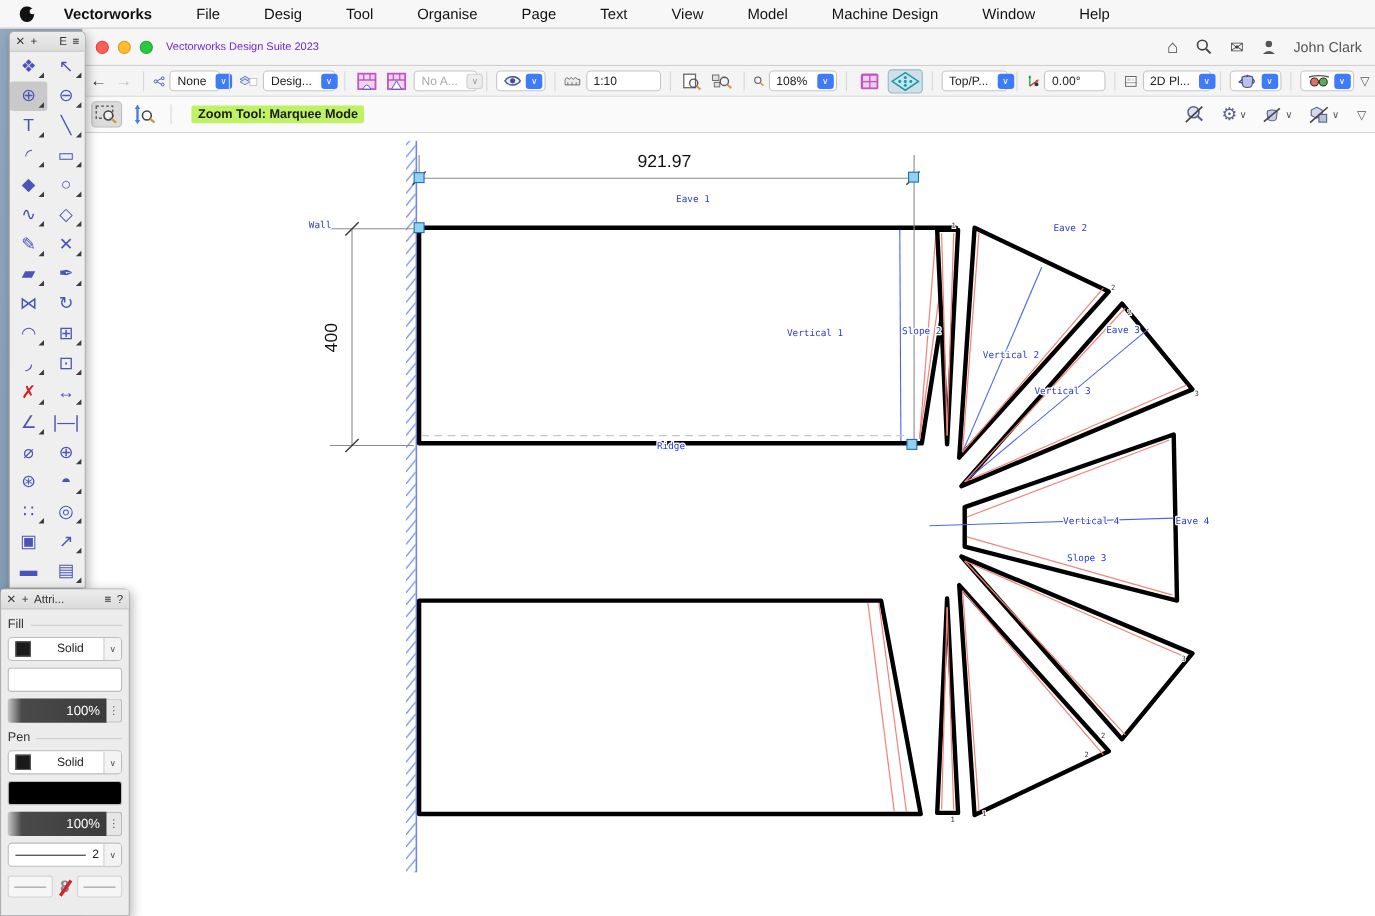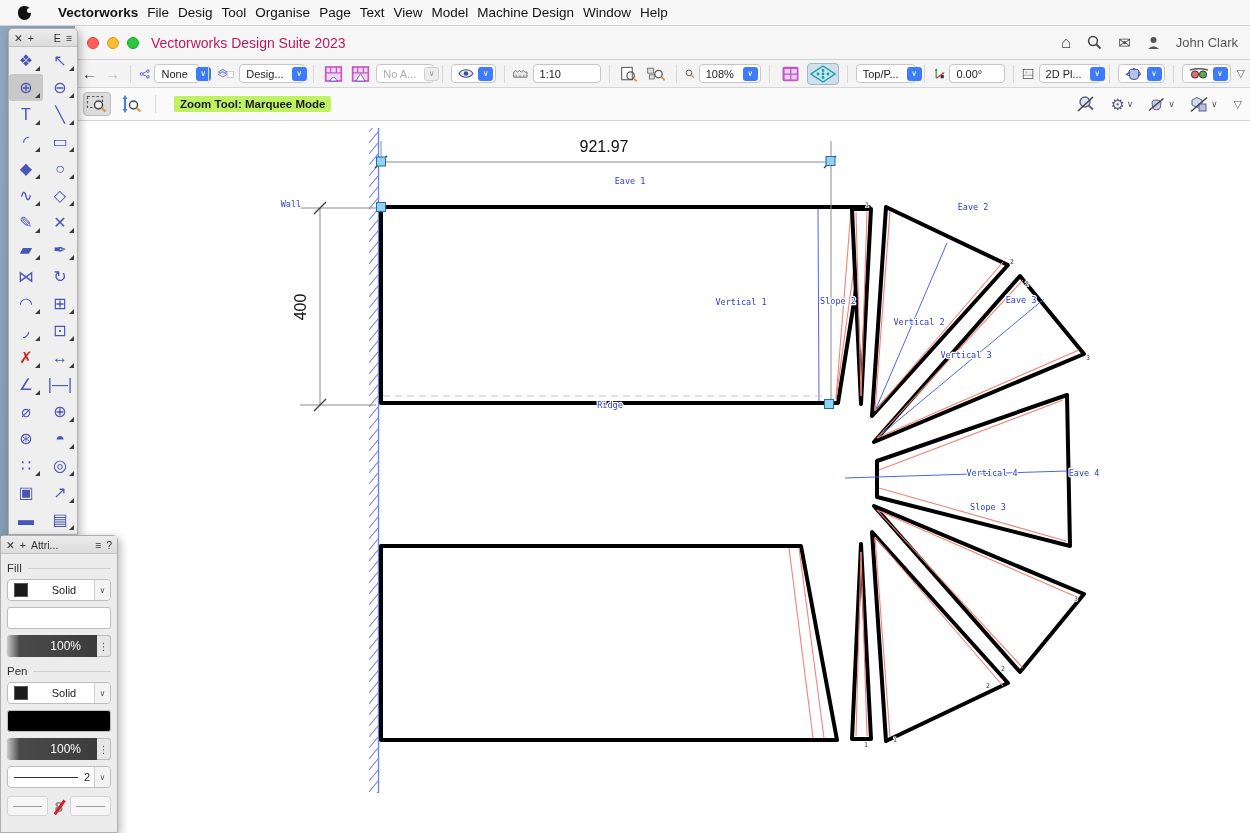--- a/index.html
+++ b/index.html
@@ -22,21 +22,21 @@
   
   .window { position:absolute; left:75px; top:26px; width:1175px; height:807px;
     background:#fff; z-index:1; }
   .titlebar { height:34px; background:#f6f6f6; border-bottom:1px solid #cfcfcf;
     display:flex; align-items:center; padding:0 12px; position:relative; }
   .lights { display:flex; gap:8px; margin-right:12px; }
   .light { width:12px; height:12px; border-radius:50%; }
   .light.red { background:#ff5f57; border:1px solid #e0443e; }
   .light.yellow { background:#febc2e; border:1px solid #d89e24; }
   .light.green { background:#28c840; border:1px solid #1fa32f; }
-  .app-title { color:#be185d; font-size:14px; }
+  .app-title { color:#6d28d9; font-size:10px; }
   .doc-title { position:absolute; left:0; right:0; text-align:center;
     font-weight:700; font-size:13px; color:#222; pointer-events:none; }
   .tb-right { margin-left:auto; display:flex; align-items:center; gap:16px;
     font-size:14px; color:#444; z-index:2; }
   .tb-right .uname { font-size:13px; color:#555; }
 
   
   .toolbar { height:28px; background:#f4f4f4; border-bottom:1px solid #d6d6d6;
     display:flex; align-items:center; padding:0 5px; gap:4px; font-size:11px; }
   .sep { width:1px; height:18px; background:#d8d8d8; margin:0 4px; flex:none; }
@@ -118,21 +118,21 @@
   .drop .dchev { width:16px; align-self:stretch; border-left:1px solid #cfcfcf;
     background:#f3f3f3; display:flex; align-items:center; justify-content:center;
     font-size:8px; color:#555; }
   .colorbar { height:22px; border:1px solid #bdbdbd; border-radius:3px;
     background:#fff; margin-bottom:6px; }
   .colorbar.black { background:#000; }
   .opacity-row { display:flex; height:22px; margin-bottom:6px; }
   .opacity-bar { flex:1; border-radius:3px 0 0 3px;
     background:linear-gradient(90deg,#c9c9c9,#4a4a4a 14%,#3c3c3c);
     color:#fff; font-size:12px; display:flex; align-items:center;
-    justify-content:flex-end; padding-right:16px; }
+    justify-content:flex-end; padding-right:6px; }
   .opacity-grip { width:14px; background:#e6e6e6; border:1px solid #bdbdbd;
     border-left:none; border-radius:0 3px 3px 0; display:flex; align-items:center;
     justify-content:center; color:#555; font-size:10px; }
   .lw-row { display:flex; align-items:center; height:22px; background:#fff;
     border:1px solid #bdbdbd; border-radius:4px; overflow:hidden; margin-bottom:8px; }
   .lw-line { flex:1; height:1px; background:#333; margin:0 6px; }
   .lw-val { padding-right:4px; }
   .lw-chev { width:16px; align-self:stretch; border-left:1px solid #cfcfcf;
     background:#f3f3f3; display:flex; align-items:center; justify-content:center;
     font-size:8px; color:#555; }
@@ -145,21 +145,21 @@
   .marker-none::after { content:""; position:absolute; left:-1px; top:8px; width:17px;
     height:2.5px; background:#d3232a; transform:rotate(-55deg); }
 
   svg.ic { display:block; }
 </style>
 </head>
 <body>
 
 <div class="menubar">
   <span class="apple"></span>
-  <div style="display:flex;gap:9px">
+  <div style="display:flex;gap:40px">
 
   <span class="mi" data-idx="0">Vectorworks</span>
       <span class="mi" data-idx="1">File</span>
       <span class="mi" data-idx="2">Desig</span>
       <span class="mi" data-idx="3">Tool</span>
       <span class="mi" data-idx="4">Organise</span>
       <span class="mi" data-idx="5">Page</span>
       <span class="mi" data-idx="6">Text</span>
       <span class="mi" data-idx="7">View</span>
       <span class="mi" data-idx="8">Model</span>

